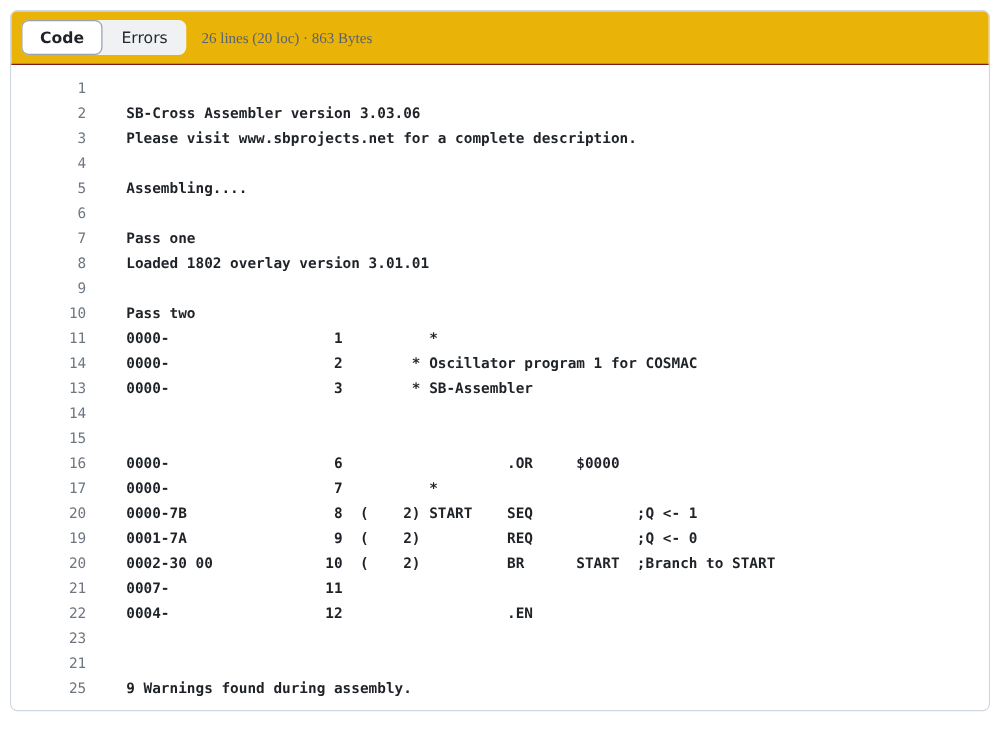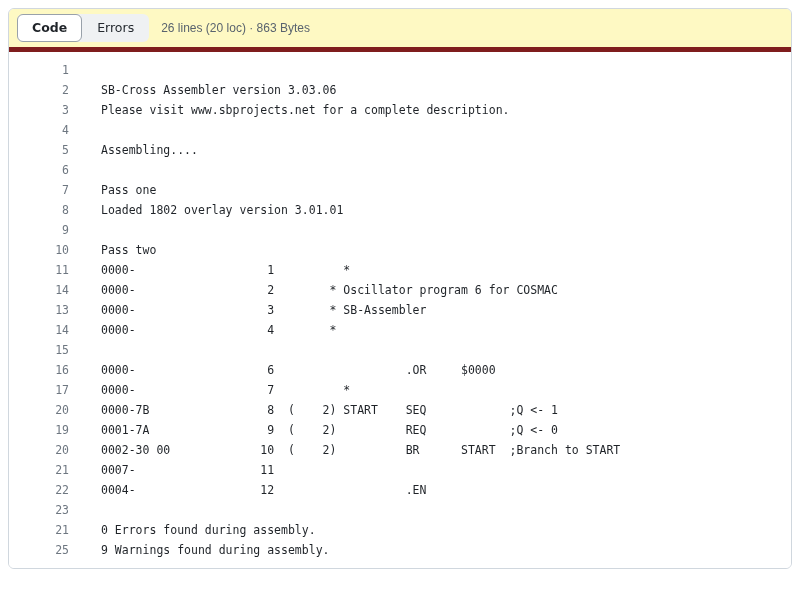--- a/index.html
+++ b/index.html
@@ -13,25 +13,25 @@
     position: absolute;
     left: 8px; top: 8px;
     width: 784px;
     border: 1px solid #d0d7de;
     border-radius: 6px;
     background: #ffffff;
     overflow: hidden;
   }
   .file-header {
     height: 43px;
-    border-bottom: 5px solid #7f1d1d;
+    border-bottom: 1px solid #7f1d1d;
     display: flex;
     align-items: center;
     padding: 0 8px;
-    background: #fef9c3;
+    background: #eab308;
   }
   .seg-control {
     display: inline-flex;
     align-items: stretch;
     background: #eff1f3;
     border-radius: 6px;
     height: 28px;
   }
   .seg-btn {
     border: 1px solid transparent;
@@ -45,21 +45,21 @@
     line-height: 26px;
   }
   .seg-btn.active {
     background: #ffffff;
     border-color: #99a1aa;
     font-weight: bold;
     color: #1f2328;
   }
   .file-meta {
     margin-left: 12px;
-    font-family: Liberation Sans, sans-serif;
+    font-family: Liberation Serif, serif;
     font-size: 12px;
     color: #59636e;
     white-space: pre;
   }
   .code-area {
     padding: 8px 0;
     background: #ffffff;
   }
   .code-row {
     display: flex;
@@ -73,20 +73,21 @@
     flex: 0 0 60px;
     text-align: right;
     color: #6e7781;
     cursor: pointer;
     user-select: none;
   }
   .line-text {
     padding-left: 32px;
     white-space: pre;
     color: #1f2328;
+    font-weight: bold;
   }
 </style>
 </head>
 <body>
 
 <div class="file-card">
   <div class="file-header">
     <div class="seg-control">
       <button class="seg-btn active">Code</button>
       <button class="seg-btn">Errors</button>
@@ -133,29 +134,28 @@
       <div class="code-row">
         <div class="line-num">10</div>
         <div class="line-text">Pass two</div>
       </div>
       <div class="code-row">
         <div class="line-num">11</div>
         <div class="line-text">0000-                   1          *</div>
       </div>
       <div class="code-row">
         <div class="line-num">14</div>
-        <div class="line-text">0000-                   2        * Oscillator program 6 for COSMAC</div>
+        <div class="line-text">0000-                   2        * Oscillator program 1 for COSMAC</div>
       </div>
       <div class="code-row">
         <div class="line-num">13</div>
         <div class="line-text">0000-                   3        * SB-Assembler</div>
       </div>
       <div class="code-row">
         <div class="line-num">14</div>
-        <div class="line-text">0000-                   4        *</div>
       </div>
       <div class="code-row">
         <div class="line-num">15</div>
       </div>
       <div class="code-row">
         <div class="line-num">16</div>
         <div class="line-text">0000-                   6                   .OR     $0000</div>
       </div>
       <div class="code-row">
         <div class="line-num">17</div>
@@ -180,20 +180,19 @@
       <div class="code-row">
         <div class="line-num">22</div>
         <div class="line-text">0004-                  12                   .EN</div>
       </div>
       <div class="code-row">
         <div class="line-num">23</div>
         <div class="line-text"></div>
       </div>
       <div class="code-row">
         <div class="line-num">21</div>
-        <div class="line-text">0 Errors found during assembly.</div>
       </div>
       <div class="code-row">
         <div class="line-num">25</div>
         <div class="line-text">9 Warnings found during assembly.</div>
       </div>
     </div>
 </div>
 
 </body></html>

